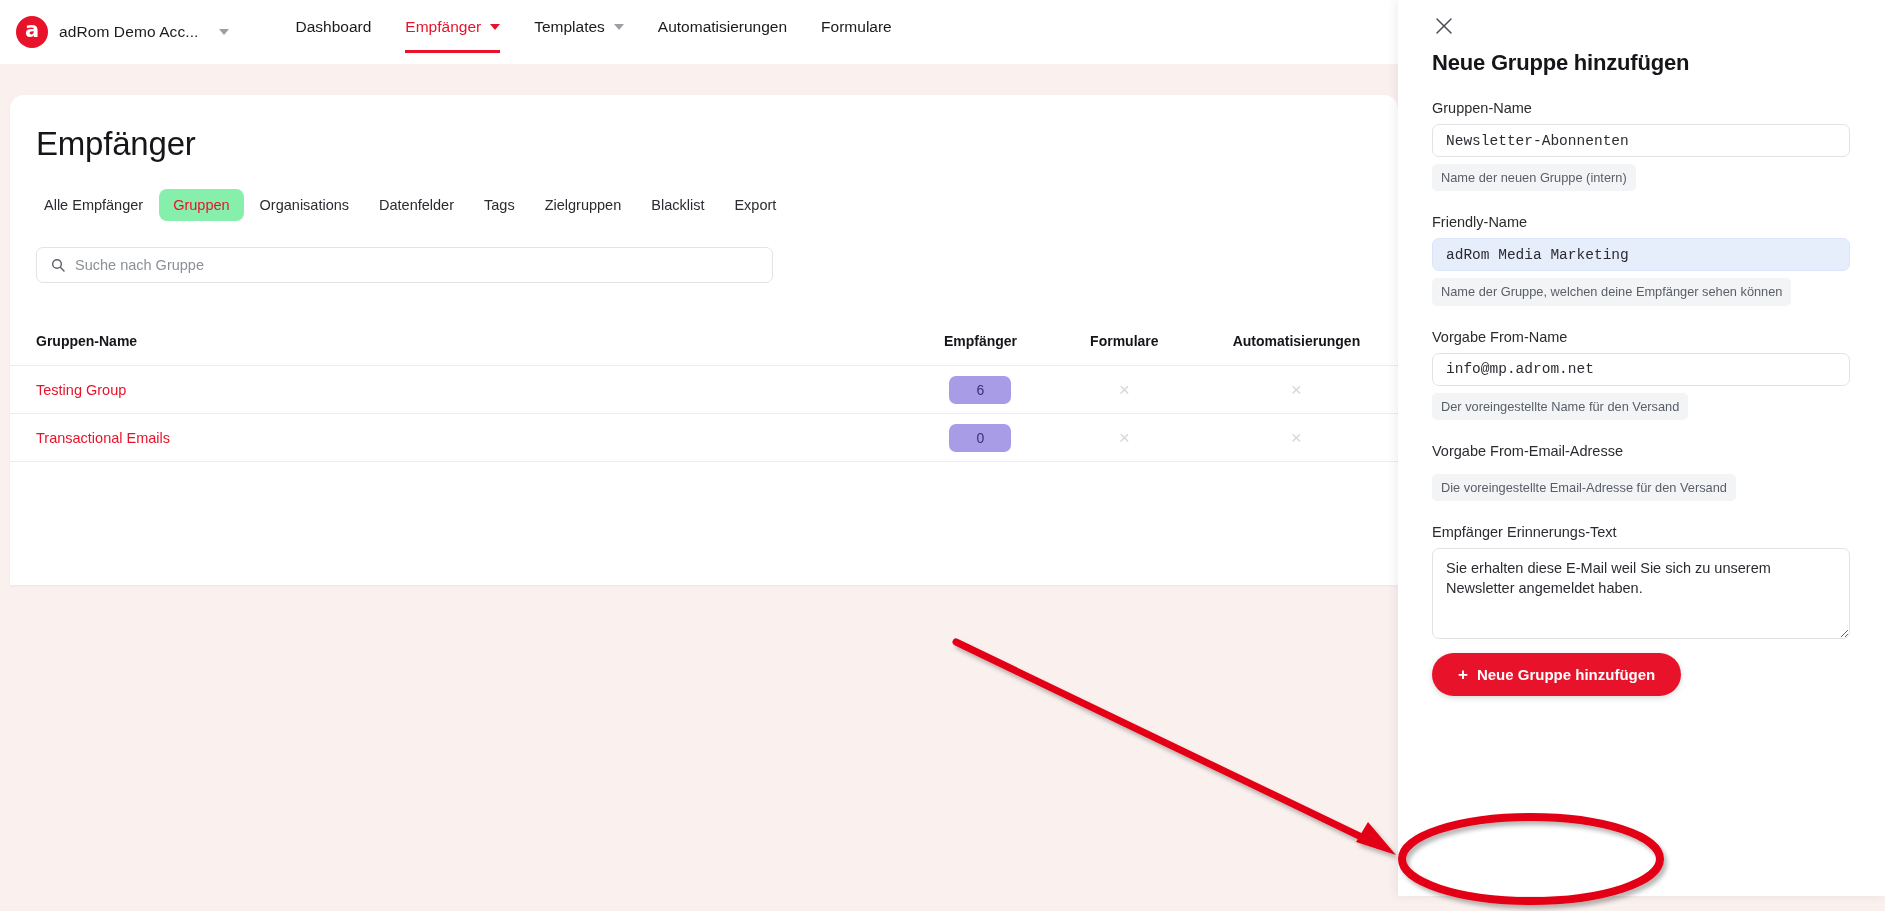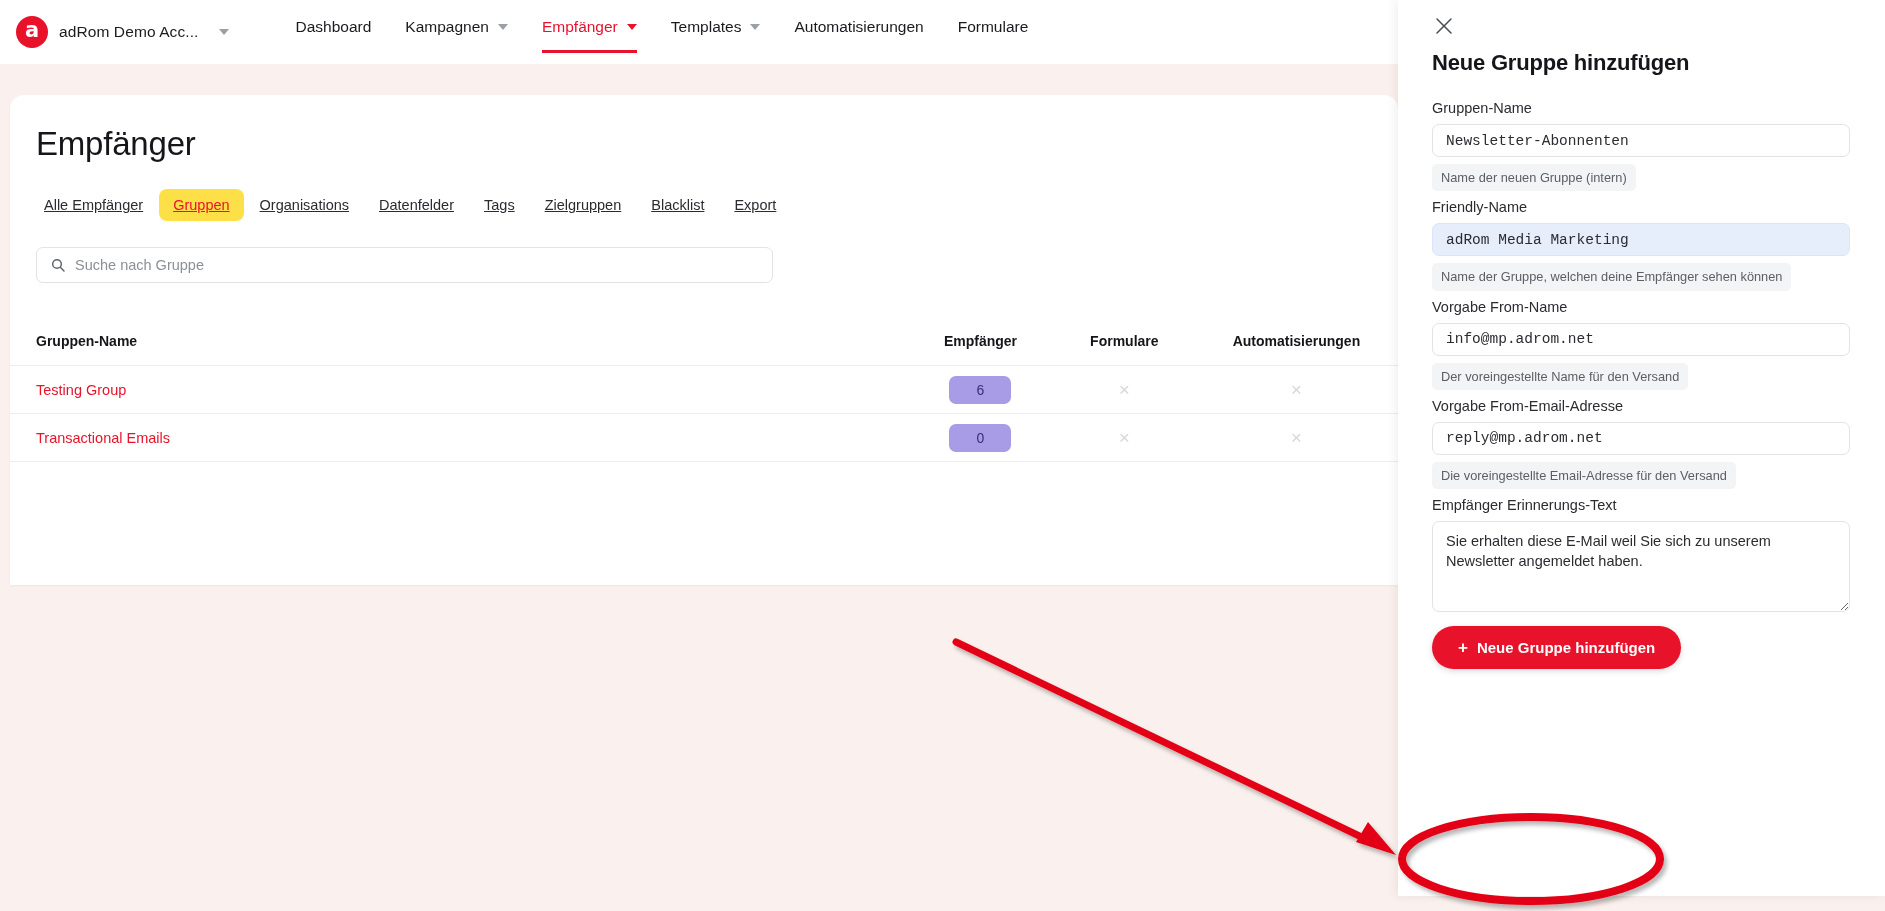--- a/index.html
+++ b/index.html
@@ -86,23 +86,22 @@
   }
 
   .tabs {
     display: flex; align-items: center;
     padding: 26px 0 0 20px; gap: 2px;
   }
   .tab {
     padding: 8px 14px; border-radius: 8px;
     font-size: 14.5px; color: #2b2b31; cursor: pointer;
     white-space: nowrap;
-    text-decoration: underline;
-  }
-  .tab.active { background: #fde047; color: #e8132b; }
+  }
+  .tab.active { background: #86efac; color: #e8132b; }
 
   .search-wrap { padding: 26px 0 0 26px; }
   .search-box {
     position: relative;
     width: 737px; height: 36px;
     border: 1px solid #e2e3e6; border-radius: 7px;
     background: #fff;
     display: flex; align-items: flex-end;
   }
   .search-icon {
@@ -157,21 +156,21 @@
   }
   .drawer-close {
     width: 24px; height: 24px; margin-top: 14px;
     color: #4b4e55; cursor: pointer;
   }
   .drawer-title {
     margin: 12px 0 0 0;
     font-size: 22px; font-weight: 700; color: #15151a;
     letter-spacing: -.2px;
   }
-  .field { margin-top: 8px; }
+  .field { margin-top: 23px; }
   .field:first-of-type { margin-top: 24px; }
   .field-label {
     font-size: 14.5px; color: #2b2b31; margin-bottom: 8px;
     display: block;
   }
   .field-input {
     width: 418px; height: 33px;
     border: 1px solid #e2e3e6; border-radius: 7px;
     background: #fff;
     padding: 0 13px;
@@ -231,24 +230,20 @@
     <div class="brand">
       <div class="brand-logo">
         <span>a</span>
       </div>
       <span class="brand-name">adRom Demo Acc...</span>
       <span class="caret"></span>
     </div>
     <nav class="navlinks" id="navlinks">
         <div class="navitem">
           <span>Dashboard</span>
-        </div>
-        <div class="navitem">
-          <span>Kampagnen</span>
-          <span class="caret"></span>
         </div>
         <div class="navitem active">
           <span>Empfänger</span>
           <span class="caret"></span>
         </div>
         <div class="navitem">
           <span>Templates</span>
           <span class="caret"></span>
         </div>
         <div class="navitem">
@@ -320,21 +315,21 @@
         <line x1="5" y1="5" x2="19" y2="19"></line>
         <line x1="19" y1="5" x2="5" y2="19"></line>
       </svg>
     </div>
     <h2 class="drawer-title">Neue Gruppe hinzufügen</h2>
 
     <div id="drawer-fields">
         <div class="field"><label class="field-label">Gruppen-Name</label><input type="text" class="field-input" value="Newsletter-Abonnenten" style=""><div class="field-hint">Name der neuen Gruppe (intern)</div></div>
         <div class="field"><label class="field-label">Friendly-Name</label><input type="text" class="field-input highlight" value="adRom Media Marketing" style=""><div class="field-hint">Name der Gruppe, welchen deine Empfänger sehen können</div></div>
         <div class="field"><label class="field-label">Vorgabe From-Name</label><input type="text" class="field-input" value="info@mp.adrom.net" style=""><div class="field-hint">Der voreingestellte Name für den Versand</div></div>
-        <div class="field"><label class="field-label">Vorgabe From-Email-Adresse</label><input type="text" class="field-input" value="reply@mp.adrom.net" style=""><div class="field-hint">Die voreingestellte Email-Adresse für den Versand</div></div>
+        <div class="field"><label class="field-label">Vorgabe From-Email-Adresse</label><div class="field-hint">Die voreingestellte Email-Adresse für den Versand</div></div>
         <div class="field">
           <label class="field-label">Empfänger Erinnerungs-Text</label>
           <textarea class="field-textarea" style="">Sie erhalten diese E-Mail weil Sie sich zu unserem Newsletter angemeldet haben.</textarea>
         </div>
       </div>
 
     <div class="submit-wrap">
       <button class="submit-btn">
         <span class="plus">+</span>
         <span>Neue Gruppe hinzufügen</span>

